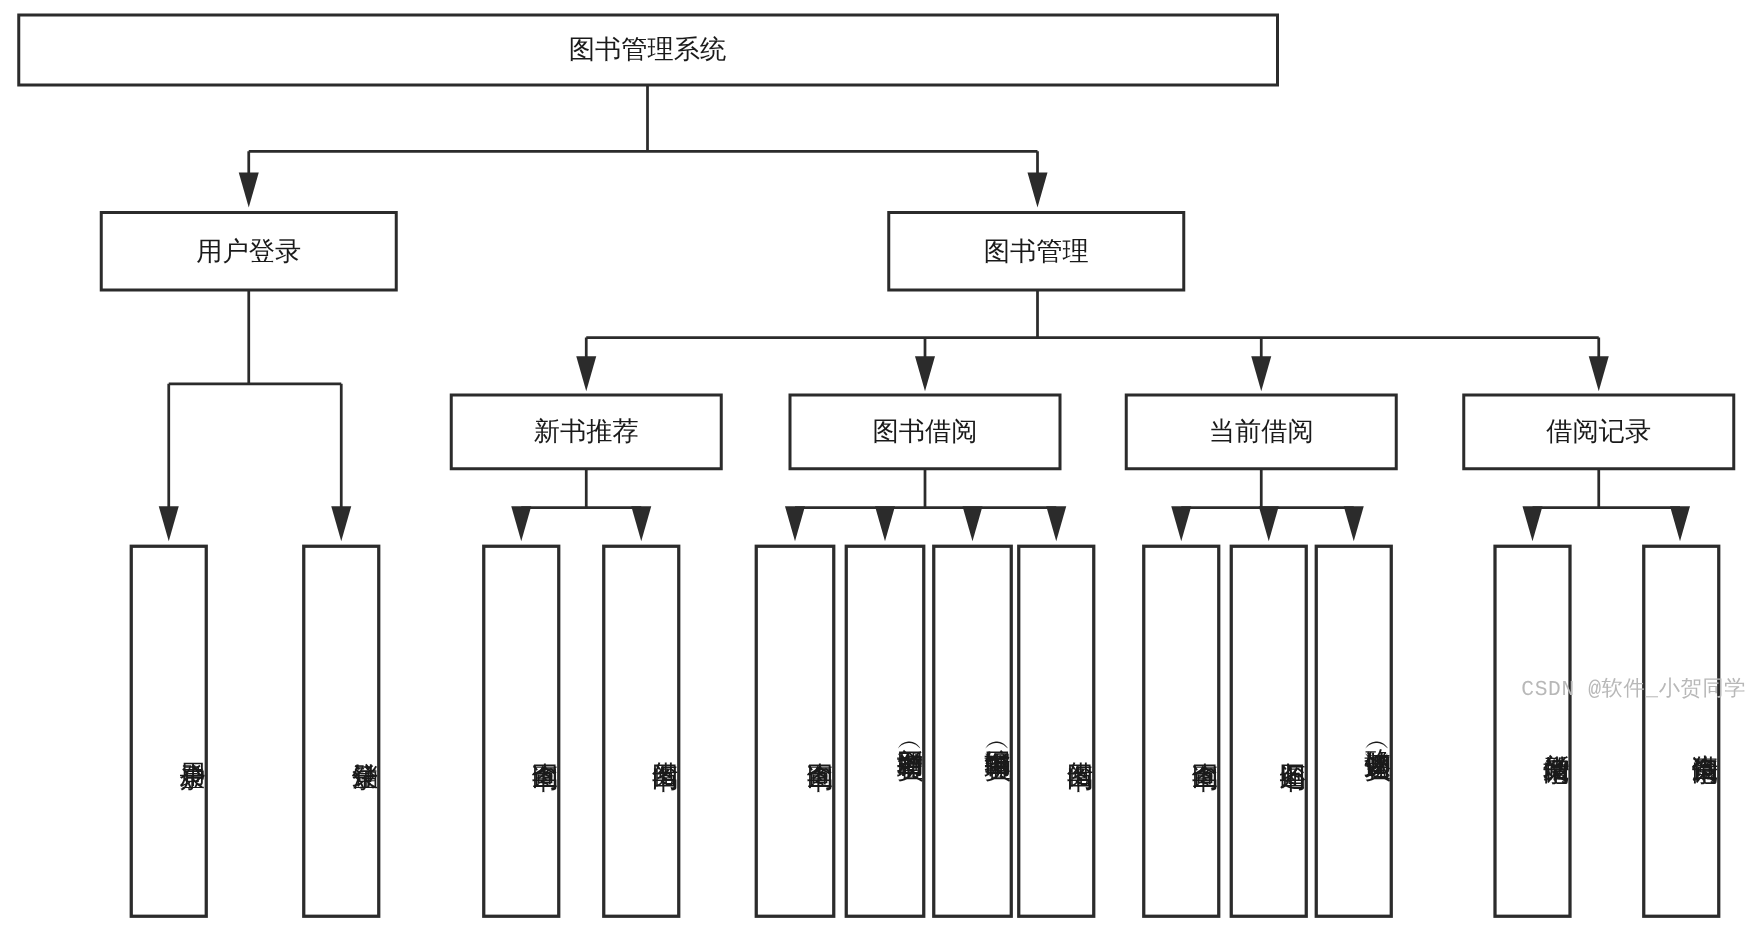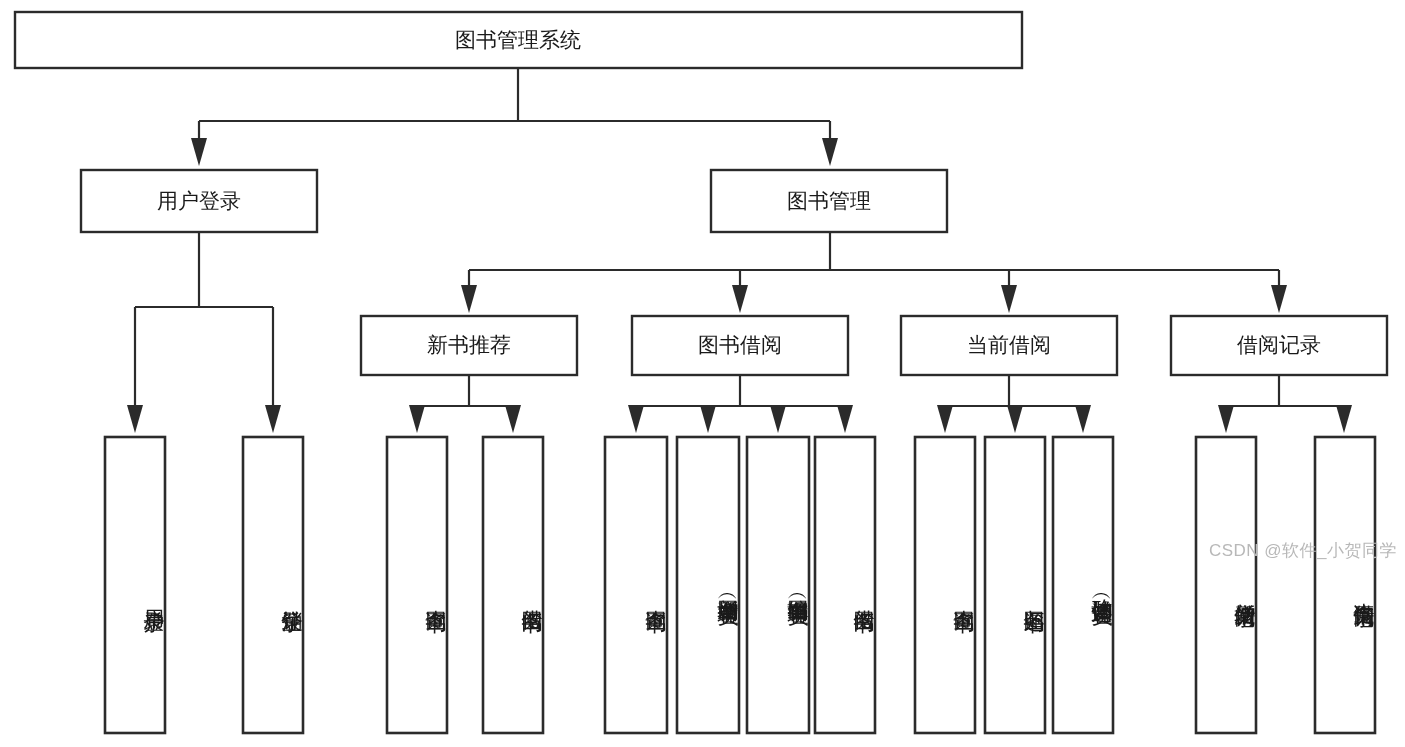--- a/index.html
+++ b/index.html
@@ -65,21 +65,21 @@
     display: flex;
     align-items: flex-start;
     justify-content: center;
     white-space: nowrap;
     pointer-events: none;
   }
   .watermark {
     position: absolute;
     right: 8px;
     bottom: 6px;
-    font-family: Liberation Sans, sans-serif;
+    font-family: Liberation Mono, monospace;
     font-size: 17px;
     color: #b8b8b8;
     letter-spacing: 0.5px;
     white-space: nowrap;
     margin-top: 27px;
   }
 </style>
 </head>
 <body>
 

